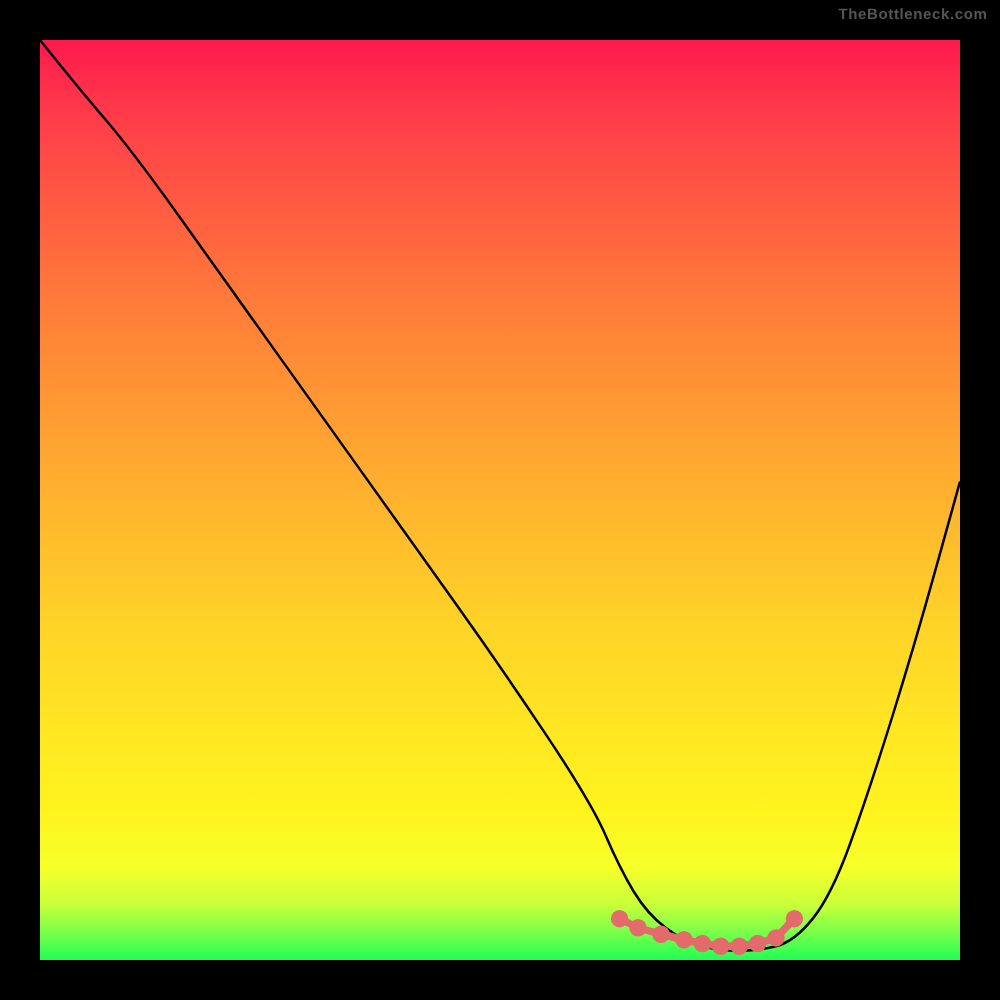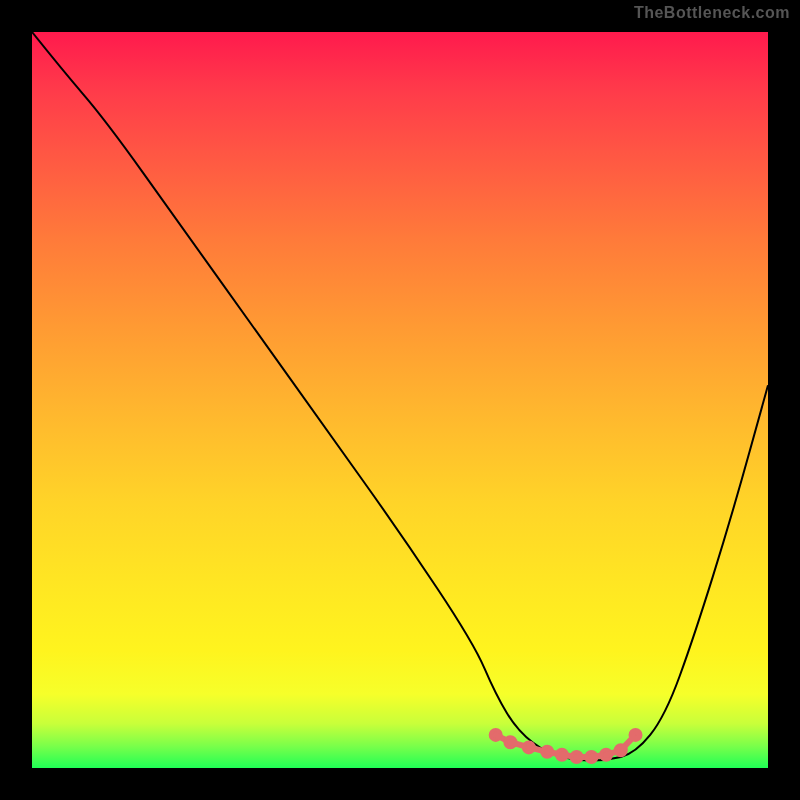--- a/index.html
+++ b/index.html
@@ -9,21 +9,21 @@
     background: #000;
     position: relative;
     font-family: Arial, sans-serif;
     overflow: hidden;
   }
   .watermark {
     position: absolute;
     top: 4px;
     right: 10px;
     color: #555;
-    font-size: 16px;
+    font-size: 12px;
     font-weight: bold;
     z-index: 10;
     letter-spacing: 0.5px;
   }
   .plot-area {
     position: absolute;
     left: 32px;
     top: 32px;
     width: 736px;
     height: 736px;

